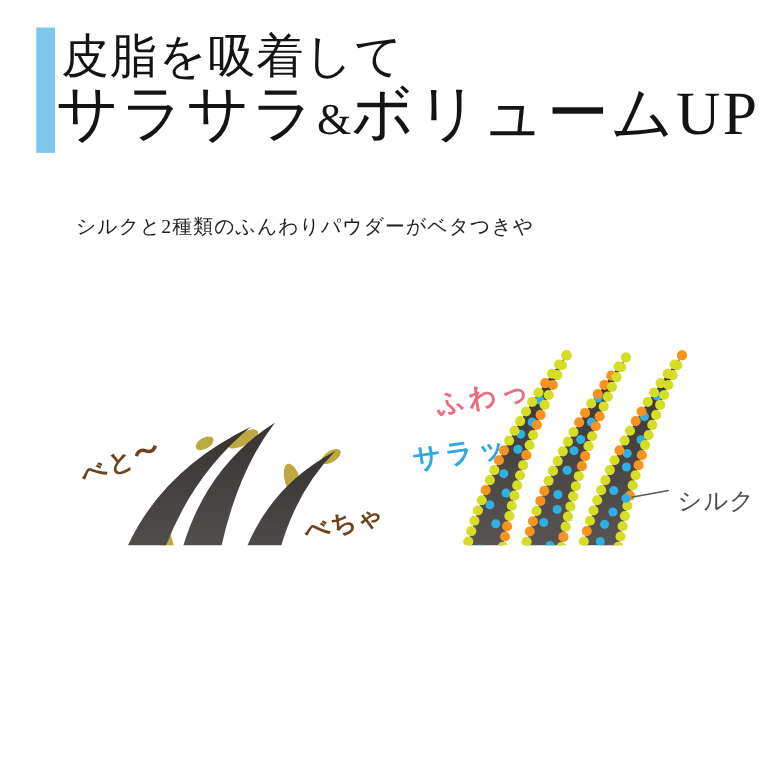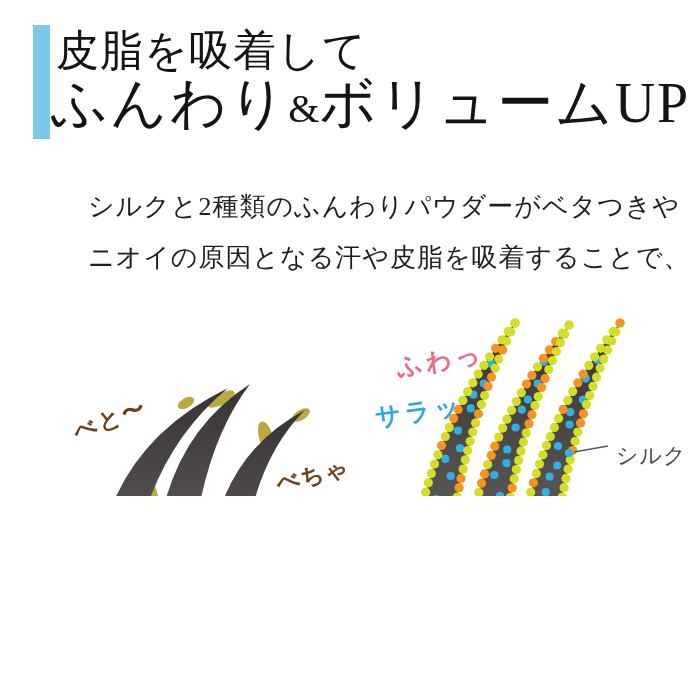--- a/index.html
+++ b/index.html
@@ -2,45 +2,44 @@
 <html><head>
 <meta charset="utf-8">
 <style>
   html,body{margin:0;padding:0;background:#ffffff;}
   .canvas{position:relative;width:700px;height:496px;background:#fff;overflow:hidden;
           font-family:"Liberation Serif","DejaVu Serif",serif;color:#1d1d1d;}
   .accent-bar{position:absolute;left:33px;top:25px;width:17px;height:114px;}
   .title1{position:absolute;left:56px;top:22px;font-size:43px;letter-spacing:1px;white-space:nowrap;color:#141414;}
   .title2{position:absolute;left:51px;top:66px;font-size:56px;letter-spacing:2px;white-space:nowrap;color:#141414;}
   .title2 .amp{font-size:40px;letter-spacing:0;}
-  .desc{position:absolute;left:69px;top:181px;font-size:26px;line-height:51px;letter-spacing:1px;white-space:nowrap;color:#201e1e;margin-left:19px;}
+  .desc{position:absolute;left:69px;top:181px;font-size:18px;line-height:51px;letter-spacing:1px;white-space:nowrap;color:#201e1e;}
   .before-svg{position:absolute;left:55px;top:355px;width:290px;height:290px;}
   .after-svg{position:absolute;left:350px;top:312px;width:300px;height:340px;}
   .hand{position:absolute;font-family:"Liberation Sans","DejaVu Sans",sans-serif;font-weight:bold;white-space:nowrap;}
   .lbl-beto{left:72px;top:404px;font-size:23px;transform:rotate(-20deg);letter-spacing:2px;}
   .lbl-becha{left:276px;top:460px;font-size:23px;transform:rotate(-12deg);letter-spacing:1px;}
   .lbl-fuwa{left:396px;top:344px;font-size:25px;transform:rotate(-9deg);letter-spacing:4px;}
   .lbl-sara{left:375px;top:395px;font-size:25px;transform:rotate(-8deg);letter-spacing:4px;}
   .anno{position:absolute;font-family:"Liberation Sans","DejaVu Sans",sans-serif;font-size:22px;
         color:#4d4a49;letter-spacing:1px;white-space:nowrap;}
   .anno-silk{left:616px;top:441px;}
   .anno-powder{left:613px;top:494px;line-height:23px;}
 </style>
 </head>
 <body>
 
 <div class="canvas">
 
   <div class="accent-bar" style="background: rgb(125, 200, 234);"></div>
   <div class="title1">皮脂を吸着して</div>
-  <div class="title2"><span>ふんわり</span><span class="amp">&amp;</span><span>ボリュームUP</span></div>
+  <div class="title2"><span>サラサラ</span><span class="amp">&amp;</span><span>ボリュームUP</span></div>
 
   <div class="desc">
     <div>シルクと2種類のふんわりパウダーがベタつきや</div>
-    <div>ニオイの原因となる汗や皮脂を吸着することで、</div>
   </div>
 
   <svg class="before-svg" viewBox="0 0 290 290">
     <defs>
       <linearGradient id="hairGradL" x1="0" y1="0" x2="0" y2="1">
         <stop offset="0" stop-color="#373332"></stop>
         <stop offset="0.55" stop-color="#575352"></stop>
         <stop offset="1" stop-color="#919191"></stop>
       </linearGradient>
     </defs>

